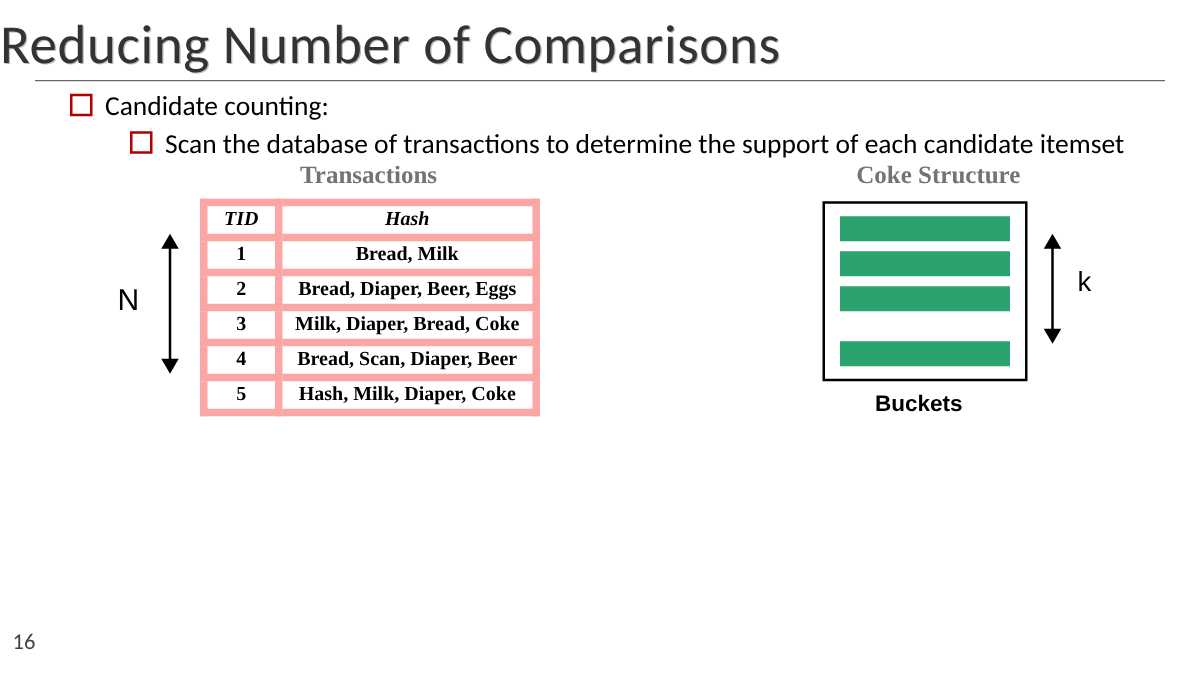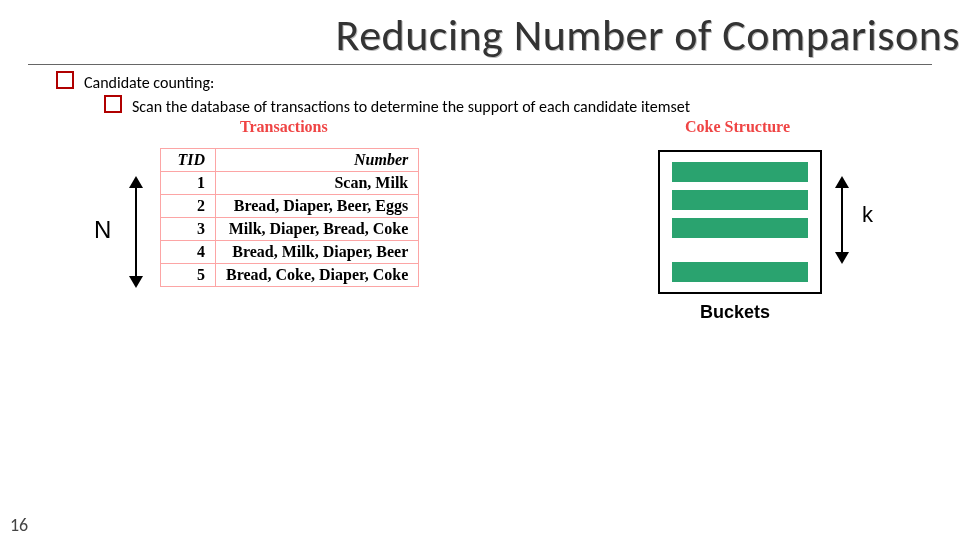--- a/index.html
+++ b/index.html
@@ -7,36 +7,36 @@
     padding: 0;
     width: 960px;
     height: 540px;
     background: #fff;
     font-family: Calibri, "Segoe UI", Arial, sans-serif;
     color: #000;
     position: relative;
     overflow: hidden;
   }
   .title {
-    text-align: right;
+    text-align: left;
     font-size: 44px;
     font-weight: 400;
     color: #333;
     margin-top: 8px;
     letter-spacing: 0.5px;
     text-shadow: 1px 1px 0 #bbb;
   }
   .hr {
     border: none;
     border-top: 1px solid #666;
     margin: 2px 28px 0 28px;
   }
   .content {
     margin: 6px 48px 0 56px;
-    font-size: 16px;
+    font-size: 22px;
     line-height: 1.28;
   }
   .bul {
     display: inline-block;
     width: 14px;
     height: 14px;
     border: 2px solid #b00000;
     margin-right: 10px;
     vertical-align: -1px;
   }
@@ -48,22 +48,22 @@
     margin: 4px auto 0 auto;
     width: 860px;
     height: 232px;
   }
   .serif { font-family: "Times New Roman", Times, serif; }
   .bold { font-weight: bold; }
 
   .trans-label, .hash-label {
     position: absolute;
     top: -4px;
-    font-size: 16px;
-    color: #ef4444;
+    font-size: 20px;
+    color: #737373;
     text-align: right;
   }
   .trans-label { left: 190px; }
   .hash-label  { left: 635px; }
 
   .n-arrow {
     position: absolute;
     left: 72px;
     top: 54px;
     width: 28px;
@@ -111,23 +111,23 @@
   }
 
   .tx-table {
     position: absolute;
     left: 110px;
     top: 26px;
     border-collapse: collapse;
     font-size: 16px;
   }
   .tx-table th, .tx-table td {
-    border: 1px solid #fca5a5;
+    border: 6px solid #fca5a5;
     padding: 2px 10px;
-    text-align: right;
+    text-align: center;
     white-space: nowrap;
   }
   .tx-table th {
     font-style: italic;
     font-weight: bold;
   }
   .tx-table td.tid { width: 34px; }
 
   .hash-box {
     position: absolute;
@@ -150,21 +150,21 @@
     top: 180px;
     font-size: 18px;
     font-family: Arial, sans-serif;
     font-weight: bold;
     text-align: right;
   }
 
   .pagenum {
     position: absolute;
     left: 10px;
-    bottom: 4px;
+    bottom: 16px;
     font-size: 18px;
     color: #444;
   }
 </style>
 </head>
 <body>
 
 <div class="title">Reducing Number of Comparisons</div>
 <hr class="hr">
 
@@ -186,43 +186,43 @@
     <div class="arrow-head-up"></div>
     <div class="arrow-line"></div>
     <div class="arrow-head-down"></div>
   </div>
   <div class="n-letter">N</div>
 
   <table class="tx-table serif">
     <thead>
       <tr>
         <th>TID</th>
-        <th>Number</th>
+        <th>Hash</th>
       </tr>
     </thead>
     <tbody>
       <tr>
         <td class="tid bold">1</td>
-        <td class="bold">Scan, Milk</td>
+        <td class="bold">Bread, Milk</td>
       </tr>
       <tr>
         <td class="tid bold">2</td>
         <td class="bold">Bread, Diaper, Beer, Eggs</td>
       </tr>
       <tr>
         <td class="tid bold">3</td>
         <td class="bold">Milk, Diaper, Bread, Coke</td>
       </tr>
       <tr>
         <td class="tid bold">4</td>
-        <td class="bold">Bread, Milk, Diaper, Beer</td>
+        <td class="bold">Bread, Scan, Diaper, Beer</td>
       </tr>
       <tr>
         <td class="tid bold">5</td>
-        <td class="bold">Bread, Coke, Diaper, Coke</td>
+        <td class="bold">Hash, Milk, Diaper, Coke</td>
       </tr>
     </tbody>
   </table>
 
   <div class="hash-box">
     <div class="hash-slot" style="top:10px"></div>
     <div class="hash-slot" style="top:38px"></div>
     <div class="hash-slot" style="top:66px"></div>
     <div class="hash-slot" style="top:110px"></div>
   </div>

